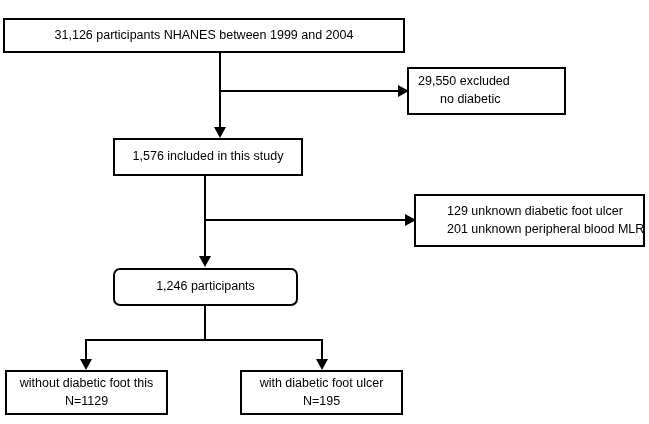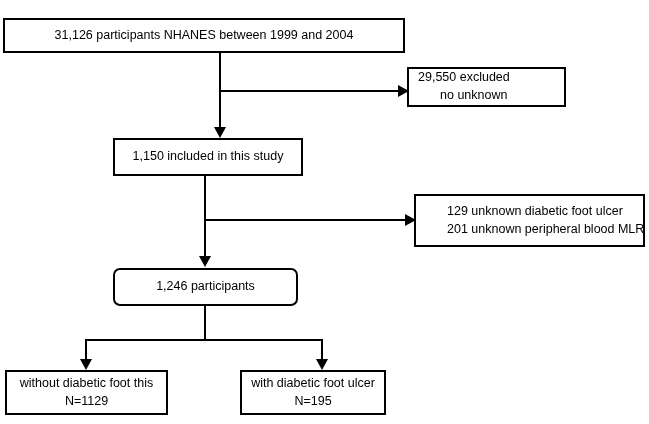--- a/index.html
+++ b/index.html
@@ -78,27 +78,27 @@
     <span class="line">31,126 participants NHANES between 1999 and 2004</span>
   </div>
 
   <div class="seg v" style="left:219px; top:53px; height:83px;"></div>
 
   <div class="seg h" style="left:219px; top:90px; width:181px;"></div>
   <div class="arrow right" style="left:398px; top:85px;"></div>
 
   <div class="arrow down" style="left:214px; top:127px;"></div>
 
-  <div class="node left" style="left:407px; top:67px; width:159px; height:40px;text-align:right;">
+  <div class="node left" style="left:407px; top:67px; width:159px; height:48px;text-align:right;">
     <span class="line">29,550 excluded</span>
-    <span class="line indent">no unknown</span>
+    <span class="line indent">no diabetic</span>
   </div>
 
   <div class="node center" style="left:113px; top:138px; width:190px; height:38px;">
-    <span class="line">1,150 included in this study</span>
+    <span class="line">1,576 included in this study</span>
   </div>
 
   <div class="seg v" style="left:204px; top:176px; height:85px;"></div>
 
   <div class="seg h" style="left:204px; top:219px; width:203px;"></div>
   <div class="arrow right" style="left:405px; top:214px;"></div>
 
   <div class="arrow down" style="left:199px; top:256px;"></div>
 
   <div class="node left" style="left:414px; top:194px; width:231px; height:53px;">
@@ -115,18 +115,18 @@
   <div class="seg v" style="left:85px; top:339px; height:24px;"></div>
   <div class="seg v" style="left:321px; top:339px; height:24px;"></div>
   <div class="arrow down" style="left:80px; top:359px;"></div>
   <div class="arrow down" style="left:316px; top:359px;"></div>
 
   <div class="node center" style="left:5px; top:370px; width:163px; height:45px;">
     <span class="line">without diabetic foot this</span>
     <span class="line">N=1129</span>
   </div>
 
-  <div class="node center" style="left:240px; top:370px; width:146px; height:45px;">
+  <div class="node center" style="left:240px; top:370px; width:163px; height:45px;">
     <span class="line">with diabetic foot ulcer</span>
     <span class="line">N=195</span>
   </div>
 
 </div>
 
 </body></html>

